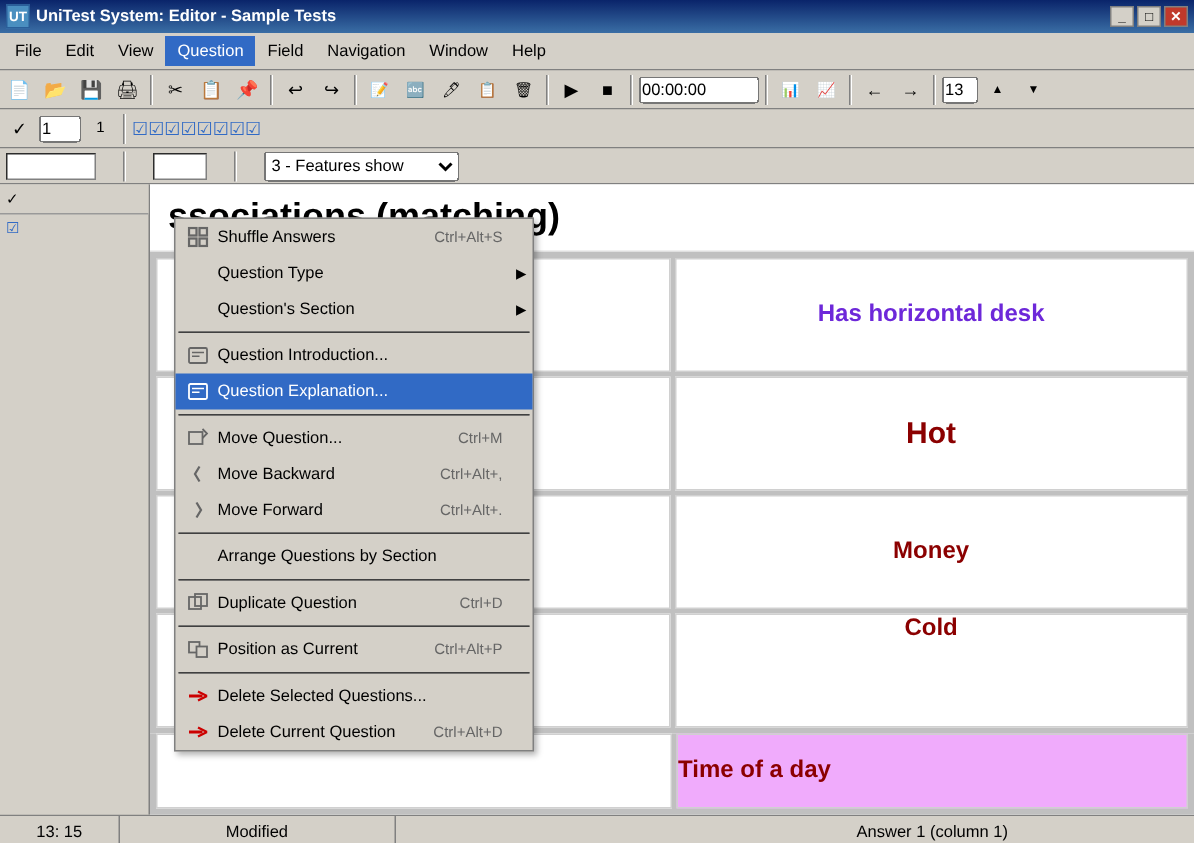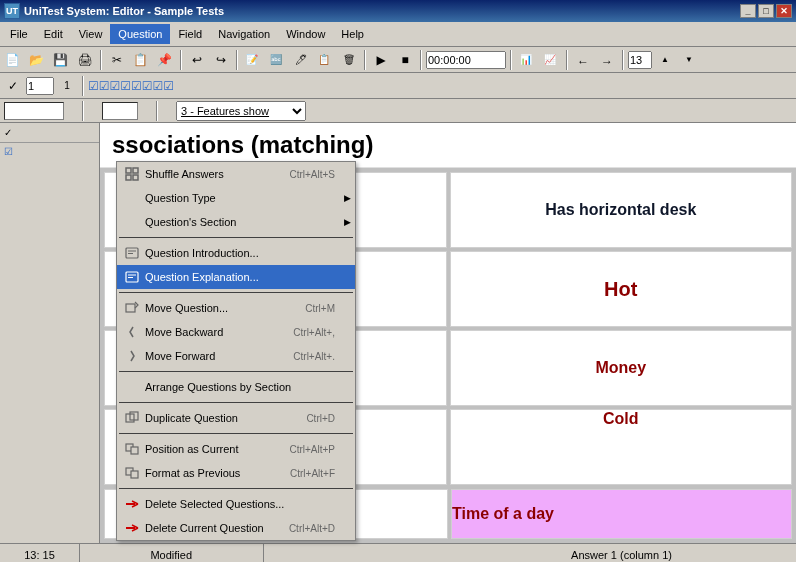--- a/index.html
+++ b/index.html
@@ -73,21 +73,20 @@
 
     
     .toolbar3 {
       background: #d4d0c8;
       height: 24px;
       display: flex;
       align-items: center;
       padding: 0 4px;
       border-bottom: 1px solid #808080;
       gap: 16px;
-      text-decoration: underline;
     }
     .toolbar3-input {
       height: 18px;
       border: 1px inset #808080;
       background: white;
       padding: 0 2px;
       font-size: 11px;
       width: 60px;
     }
 
@@ -128,21 +127,20 @@
       justify-content: center;
     }
     .status-segment:first-child { flex: 0 0 auto; min-width: 60px; }
 
     
     .dropdown-overlay {
       position: absolute;
       top: 0; left: 0; right: 0; bottom: 0;
       z-index: 100;
       pointer-events: none;
-      margin-top: 16px;
     }
     .dropdown-menu {
       position: absolute;
       top: 22px;
       left: 116px;
       background: #d4d0c8;
       border: 1px solid #808080;
       box-shadow: 2px 2px 4px rgba(0,0,0,0.3);
       min-width: 240px;
       z-index: 200;
@@ -273,21 +271,21 @@
   <div class="main-content">
 
     <div style="padding:8px 12px;border-bottom:1px solid #e0e0e0;background:white;">
       <span style="font-size:24px;font-weight:bold;">ssociations (matching)</span>
     </div>
 
     <div style="display:grid;grid-template-columns:1fr 1fr;gap:0;flex:1;padding:4px;background:#c0c0c0;gap:3px;">
 
       <div style="background:white;border:1px solid #d0d0d0;display:flex;align-items:center;justify-content:center;min-height:50px;"></div>
       <div style="background:white;border:1px solid #d0d0d0;display:flex;align-items:center;justify-content:center;min-height:50px;">
-        <span style="font-size:16px;font-weight:bold;color:#0f172a;">Has horizontal desk</span>
+        <span style="font-size:16px;font-weight:bold;color:#6d28d9;">Has horizontal desk</span>
       </div>
 
       <div style="background:white;border:1px solid #d0d0d0;display:flex;align-items:center;justify-content:center;min-height:50px;"></div>
       <div style="background:white;border:1px solid #d0d0d0;display:flex;align-items:center;justify-content:center;min-height:50px;">
         <span style="font-size:20px;font-weight:bold;color:#8B0000;">Hot</span>
       </div>
 
       <div style="background:white;border:1px solid #d0d0d0;display:flex;align-items:center;justify-content:center;min-height:50px;">
         <span style="font-size:16px;font-weight:bold;color:#8B0000;">Payment</span>
       </div>
@@ -415,30 +413,20 @@
         <div class="dropdown-item-icon">
           <svg width="14" height="14" viewBox="0 0 14 14">
               <rect x="1" y="2" width="7" height="7" fill="none" stroke="#666" stroke-width="1.2"></rect>
               <rect x="6" y="5" width="7" height="7" fill="#d4d0c8" stroke="#666" stroke-width="1.2"></rect>
             </svg>
         </div>
         <span class="dropdown-item-label">Position as Current</span>
         <span class="dropdown-item-shortcut">Ctrl+Alt+P</span>
       </div>
 
-      <div class="dropdown-item">
-        <div class="dropdown-item-icon">
-          <svg width="14" height="14" viewBox="0 0 14 14">
-              <rect x="1" y="2" width="7" height="7" fill="none" stroke="#666" stroke-width="1.2"></rect>
-              <rect x="6" y="5" width="7" height="7" fill="#d4d0c8" stroke="#666" stroke-width="1.2"></rect>
-            </svg>
-        </div>
-        <span class="dropdown-item-label">Format as Previous</span>
-        <span class="dropdown-item-shortcut">Ctrl+Alt+F</span>
-      </div>
       <div class="menu-separator"></div>
 
       <div class="dropdown-item">
         <div class="dropdown-item-icon">
           <svg width="14" height="14" viewBox="0 0 14 14">
               <line x1="1" y1="7" x2="10" y2="7" stroke="#c00" stroke-width="2"></line>
               <line x1="7" y1="4" x2="13" y2="7" stroke="#c00" stroke-width="1.5"></line>
               <line x1="7" y1="10" x2="13" y2="7" stroke="#c00" stroke-width="1.5"></line>
             </svg>
         </div>

